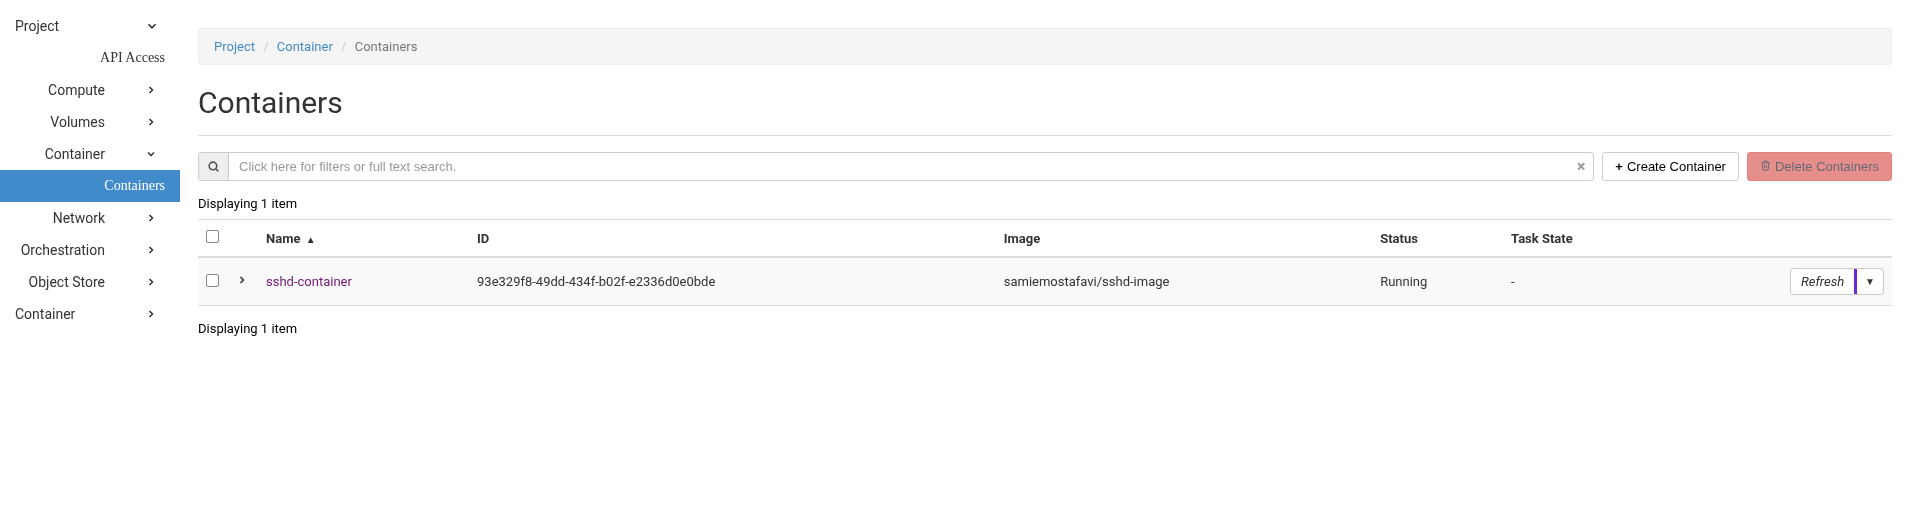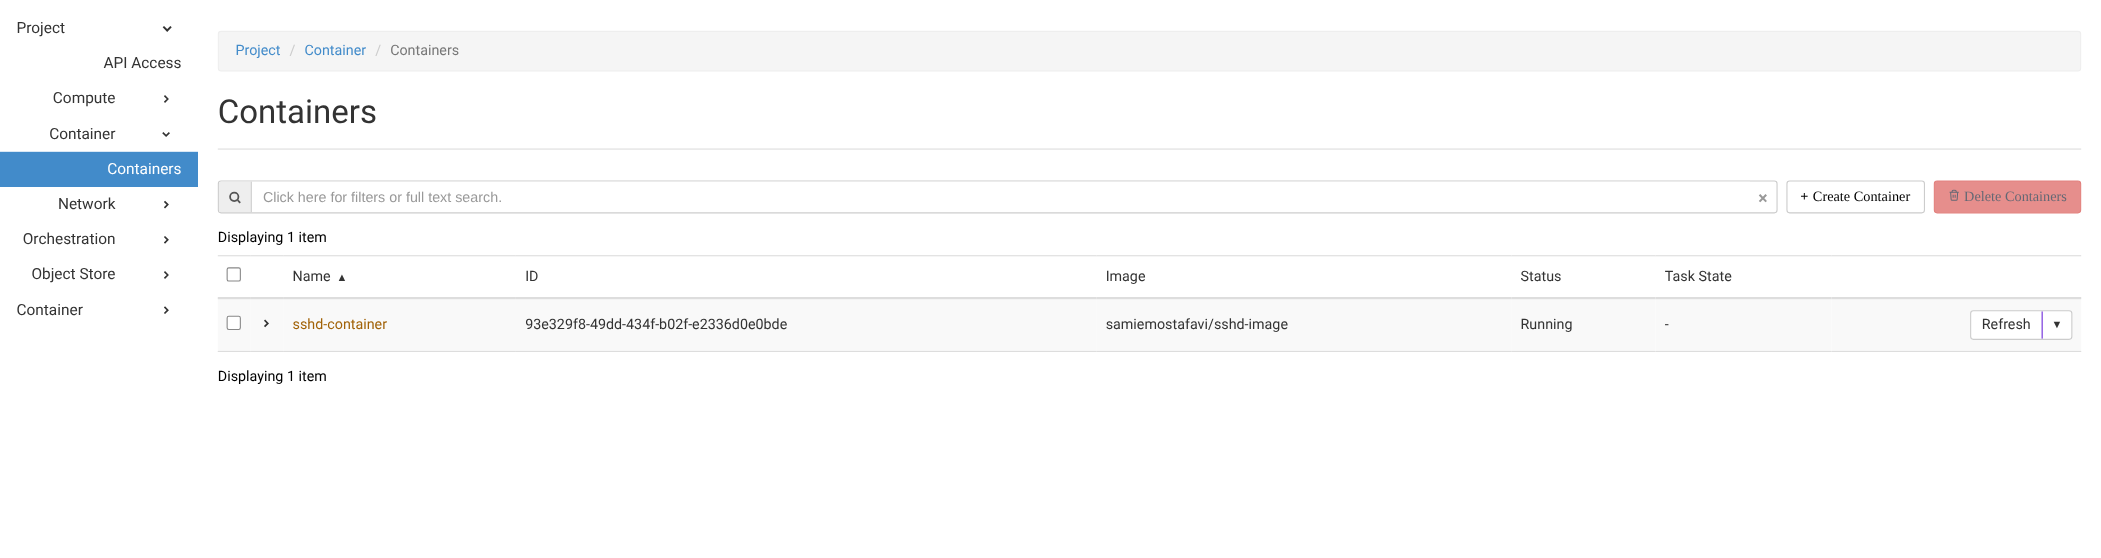--- a/index.html
+++ b/index.html
@@ -42,20 +42,21 @@
   color: #333;
 }
 .nav-sub {
   display: flex;
   align-items: center;
   justify-content: flex-end;
   padding: 8px 15px 8px 0;
   cursor: pointer;
   font-size: 14px;
   color: #333;
+  font-family: Liberation Serif, serif;
 }
 .nav-sub.active {
   background: #428bca;
   color: #fff;
 }
 .main {
   flex: 1;
   padding: 0 18px 18px 18px;
 }
 .breadcrumb {
@@ -73,21 +74,21 @@
   font-size: 30px;
   font-weight: 400;
   margin: 20px 0 15px 0;
   color: #333;
 }
 .toolbar-row {
   display: flex;
   align-items: stretch;
   gap: 8px;
   border-top: 1px solid #ddd;
-  padding-top: 28px;
+  padding-top: 16px;
 }
 .search-group {
   flex: 1;
   display: flex;
   border: 1px solid #ccc;
   border-radius: 3px;
   overflow: hidden;
   background: #fff;
 }
 .search-addon {
@@ -122,21 +123,20 @@
   display: inline-flex;
   align-items: center;
   gap: 4px;
   padding: 6px 12px;
   border: 1px solid #ccc;
   border-radius: 3px;
   background: #fff;
   font-size: 13px;
   cursor: pointer;
   white-space: nowrap;
-  font-family: Liberation Serif, serif;
 }
 .btn.danger {
   background: #d9534f;
   border-color: #d43f3a;
   color: #0f172a;
   opacity: 0.65;
 }
 .display-count {
   margin: 15px 0 8px 0;
   font-size: 13px;
@@ -144,46 +144,47 @@
 }
 .table {
   width: 100%;
   border-collapse: collapse;
 }
 .table th {
   text-align: left;
   padding: 10px 8px;
   border-top: 1px solid #ddd;
   border-bottom: 2px solid #ddd;
-  font-weight: 400;
+  font-weight: 700;
   font-size: 13px;
 }
 .table td {
   padding: 10px 8px;
   border-bottom: 1px solid #ddd;
   font-size: 13px;
   vertical-align: middle;
 }
 .table tbody tr { background: #f9f9f9; }
-.table a.link { color: #a16207; text-decoration: none; }
+.table a.link { color: #701a75; text-decoration: none; }
 .col-check { width: 30px; }
 .col-expand { width: 30px; }
 .sort-arrow { font-size: 10px; margin-left: 2px; }
 .btn-split {
   display: inline-flex;
   border: 1px solid #ccc;
   border-radius: 3px;
   overflow: hidden;
   background: #fff;
 }
 .btn-split .main-part {
   padding: 5px 10px;
   cursor: pointer;
   font-size: 13px;
-  border-right: 1px solid #6d28d9;
+  border-right: 3px solid #6d28d9;
+  font-style: italic;
 }
 .btn-split .caret-part {
   padding: 5px 8px;
   cursor: pointer;
   font-size: 10px;
   display: flex;
   align-items: center;
 }
 .cell-actions { text-align: right; }
 .chev svg, .icon svg { display: block; }
@@ -216,20 +217,28 @@
 
   <div class="nav-item">
     <span class="label">Compute</span>
     <span class="chev">
       <svg width="12" height="12" viewBox="0 0 24 24" fill="none" stroke="currentColor" stroke-width="3">
           <polyline points="9 18 15 12 9 6"></polyline>
         </svg>
     </span>
   </div>
 
+  <div class="nav-item">
+    <span class="label">Volumes</span>
+    <span class="chev">
+      <svg width="12" height="12" viewBox="0 0 24 24" fill="none" stroke="currentColor" stroke-width="3">
+          <polyline points="9 18 15 12 9 6"></polyline>
+        </svg>
+    </span>
+  </div>
 
   <div class="nav-item">
     <span class="label">Container</span>
     <span class="chev">
       <svg width="12" height="12" viewBox="0 0 24 24" fill="none" stroke="currentColor" stroke-width="3">
           <polyline points="6 9 12 15 18 9"></polyline>
         </svg>
     </span>
   </div>
 

